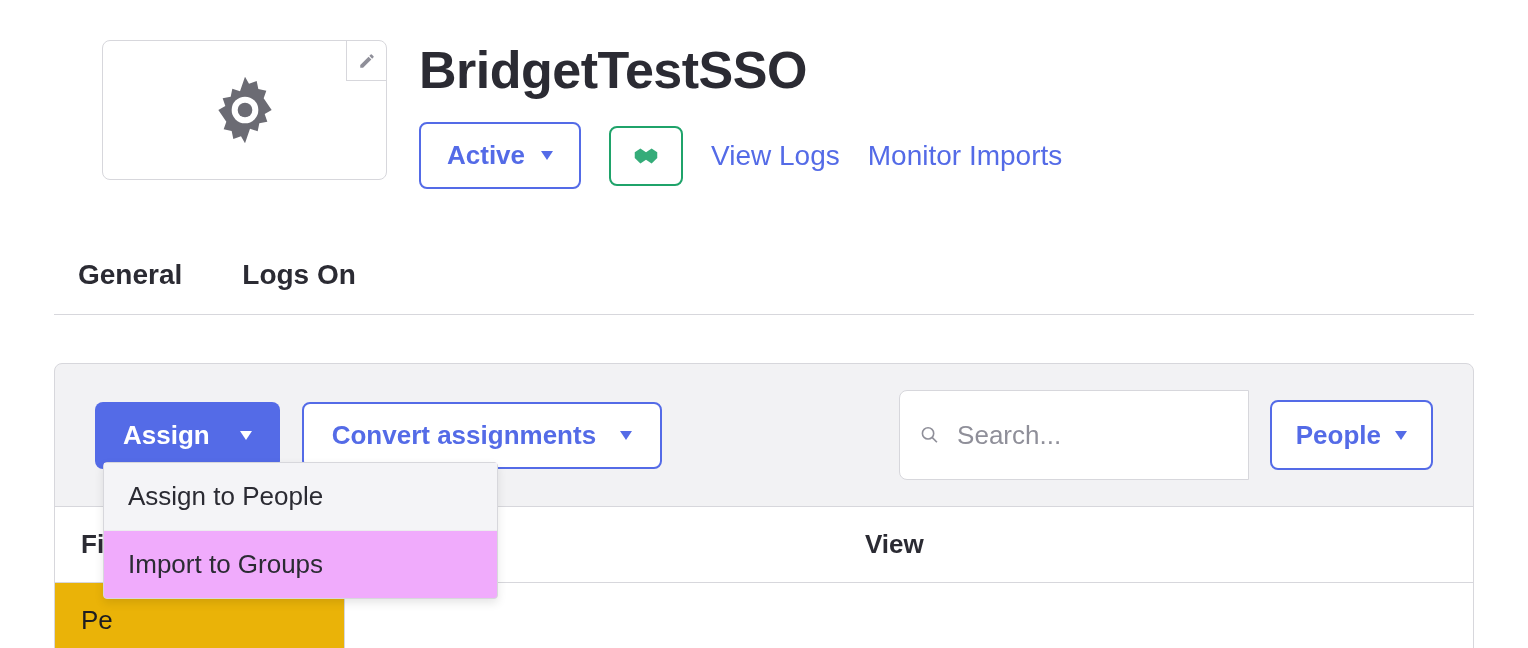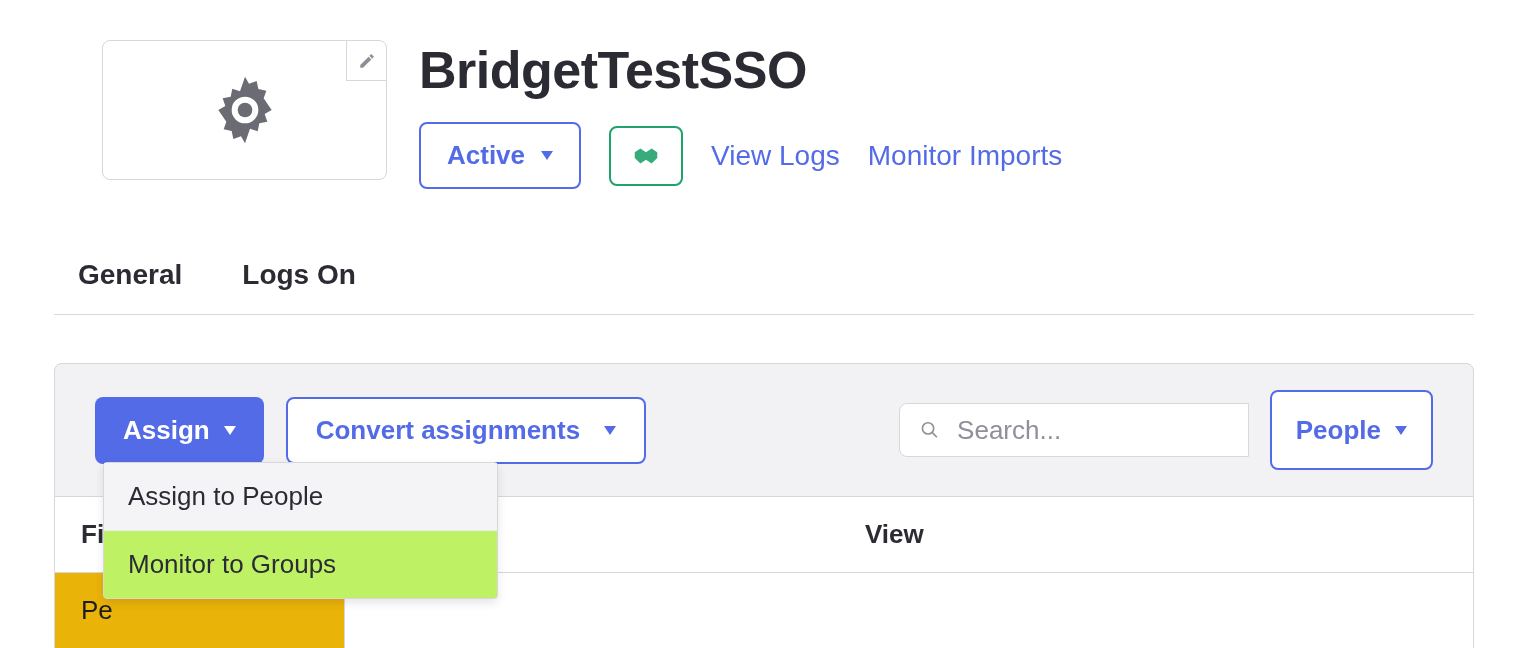--- a/index.html
+++ b/index.html
@@ -124,21 +124,21 @@
 .btn-primary {
   background: #546be7;
   color: #fff;
   border: none;
   font-size: 26px;
   font-weight: 600;
   padding: 18px 28px;
   border-radius: 8px;
   display: inline-flex;
   align-items: center;
-  gap: 14px;
+  gap: 30px;
   cursor: pointer;
 }
 .btn-secondary {
   background: #fff;
   color: #546be7;
   border: 2px solid #546be7;
   font-size: 26px;
   font-weight: 600;
   padding: 16px 28px;
   border-radius: 8px;
@@ -148,53 +148,53 @@
   cursor: pointer;
 }
 .spacer { flex: 1; }
 .search-box {
   background: #fff;
   border: 1px solid #d7d7dc;
   border-radius: 8px 0 0 8px;
   display: flex;
   align-items: center;
   padding: 0 20px;
-  height: 54px;
+  height: 90px;
   width: 350px;
 }
 .search-box input {
   border: none;
   outline: none;
   font-size: 26px;
   width: 100%;
   color: #2b2b33;
 }
 .search-box input::placeholder { color: #8f8f99; }
 .search-icon { width: 22px; height: 22px; color: #8f8f99; margin-right: 18px; }
 .filter-select {
   background: #fff;
   color: #546be7;
   border: 2px solid #546be7;
   border-radius: 8px;
   font-size: 26px;
   font-weight: 600;
   padding: 0 24px;
-  height: 80px;
+  height: 70px;
   display: inline-flex;
   align-items: center;
   gap: 14px;
   cursor: pointer;
   margin-left: -1px;
 }
 
 .dropdown-menu {
   position: absolute;
   top: 98px;
   left: 48px;
-  background: #bef264;
+  background: #f0abfc;
   border: 1px solid #d7d7dc;
   border-radius: 4px;
   box-shadow: 0 4px 10px rgba(0,0,0,0.1);
   min-width: 395px;
   z-index: 10;
 }
 .dropdown-item {
   font-size: 26px;
   color: #2b2b33;
   padding: 18px 24px;
@@ -285,21 +285,21 @@
         </svg>
         <input type="text" placeholder="Search..." style="">
       </div>
       <div class="filter-select">
         <span>People</span>
         <span class="caret-down"></span>
       </div>
 
       <div class="dropdown-menu">
         <div class="dropdown-item hover">Assign to People</div>
-        <div class="dropdown-item">Monitor to Groups</div>
+        <div class="dropdown-item">Import to Groups</div>
       </div>
     </div>
 
     <div class="table-area">
       <div class="left-col">
         <div class="hdr">Fil</div>
         <div class="row">Pe</div>
       </div>
       <div class="right-col">
         <div class="hdr">View</div>

